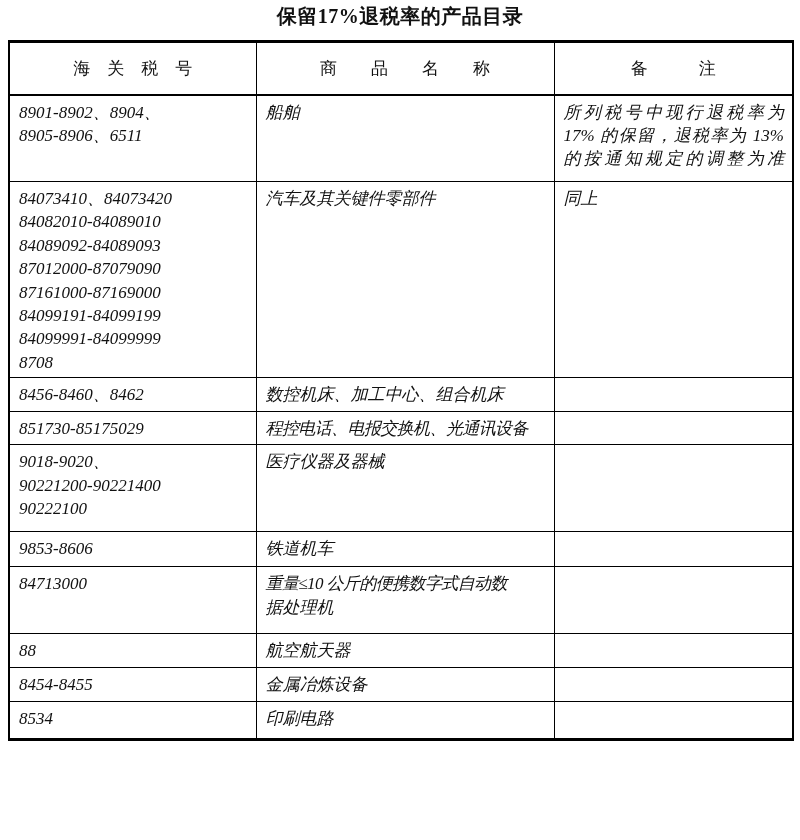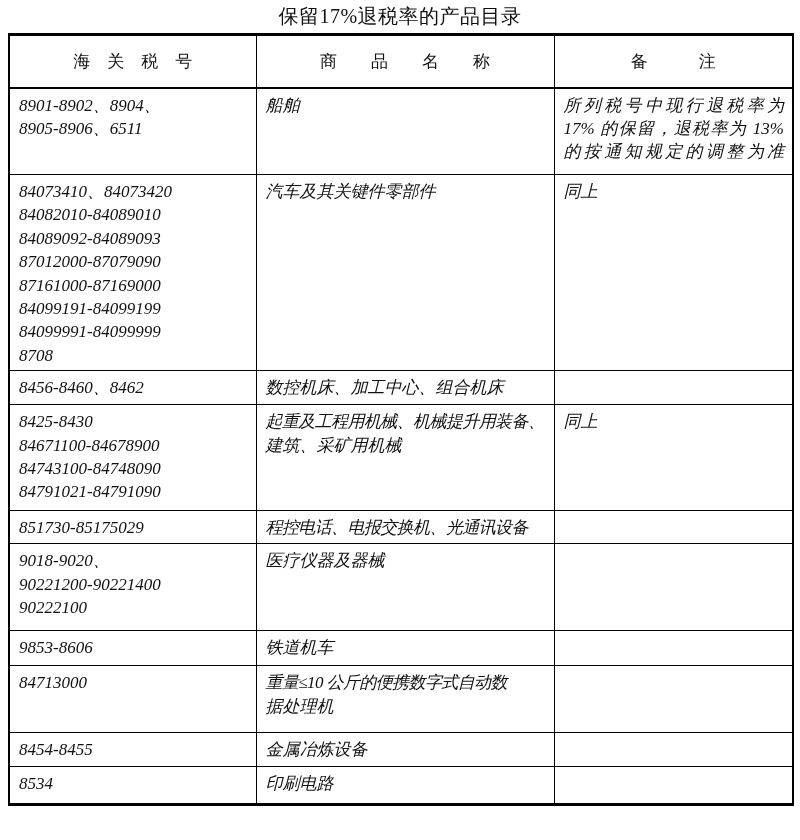--- a/index.html
+++ b/index.html
@@ -12,32 +12,32 @@
     font-family: "Liberation Serif", "DejaVu Serif", serif;
     color: #111111;
   }
   .page {
     width: 800px;
     height: 840px;
     position: relative;
   }
   .doc-title {
     text-align: center;
-    font-weight: normal;
+    font-weight: bold;
     font-size: 20px;
     line-height: 24px;
     padding-top: 4px;
     letter-spacing: 0.5px;
   }
   table.rebate-table {
     border-collapse: collapse;
     table-layout: fixed;
     width: 784px;
     margin-left: 8px;
-    margin-top: 5px;
+    margin-top: 12px;
     border: 2px solid #000;
     border-top-width: 3px;
     border-bottom-width: 3px;
     padding-left: 24px;
   }
   th, td {
     border: 1px solid #000;
     font-size: 17px;
     font-weight: normal;
   }
@@ -122,35 +122,20 @@
       <tr style="height:34px">
         <td>
           <div class="ln">8456-8460、8462</div>
         </td>
         <td>
           <div class="ln">数控机床、加工中心、组合机床</div>
         </td>
         <td></td>
       </tr>
 
-      <tr style="height:106px">
-        <td>
-          <div class="ln">8425-8430</div>
-          <div class="ln">84671100-84678900</div>
-          <div class="ln">84743100-84748090</div>
-          <div class="ln">84791021-84791090</div>
-        </td>
-        <td>
-          <div class="ln tight">起重及工程用机械、机械提升用装备、</div>
-          <div class="ln">建筑、采矿用机械</div>
-        </td>
-        <td>
-          <div class="ln">同上</div>
-        </td>
-      </tr>
 
       <tr style="height:33px">
         <td>
           <div class="ln">851730-85175029</div>
         </td>
         <td>
           <div class="ln tight">程控电话、电报交换机、光通讯设备</div>
         </td>
         <td></td>
       </tr>
@@ -181,20 +166,29 @@
         <td>
           <div class="ln">84713000</div>
         </td>
         <td>
           <div class="ln tight">重量≤10 公斤的便携数字式自动数</div>
           <div class="ln">据处理机</div>
         </td>
         <td></td>
       </tr>
 
+      <tr style="height:34px">
+        <td>
+          <div class="ln">88</div>
+        </td>
+        <td>
+          <div class="ln">航空航天器</div>
+        </td>
+        <td></td>
+      </tr>
 
       <tr style="height:34px">
         <td>
           <div class="ln">8454-8455</div>
         </td>
         <td>
           <div class="ln">金属冶炼设备</div>
         </td>
         <td></td>
       </tr>

